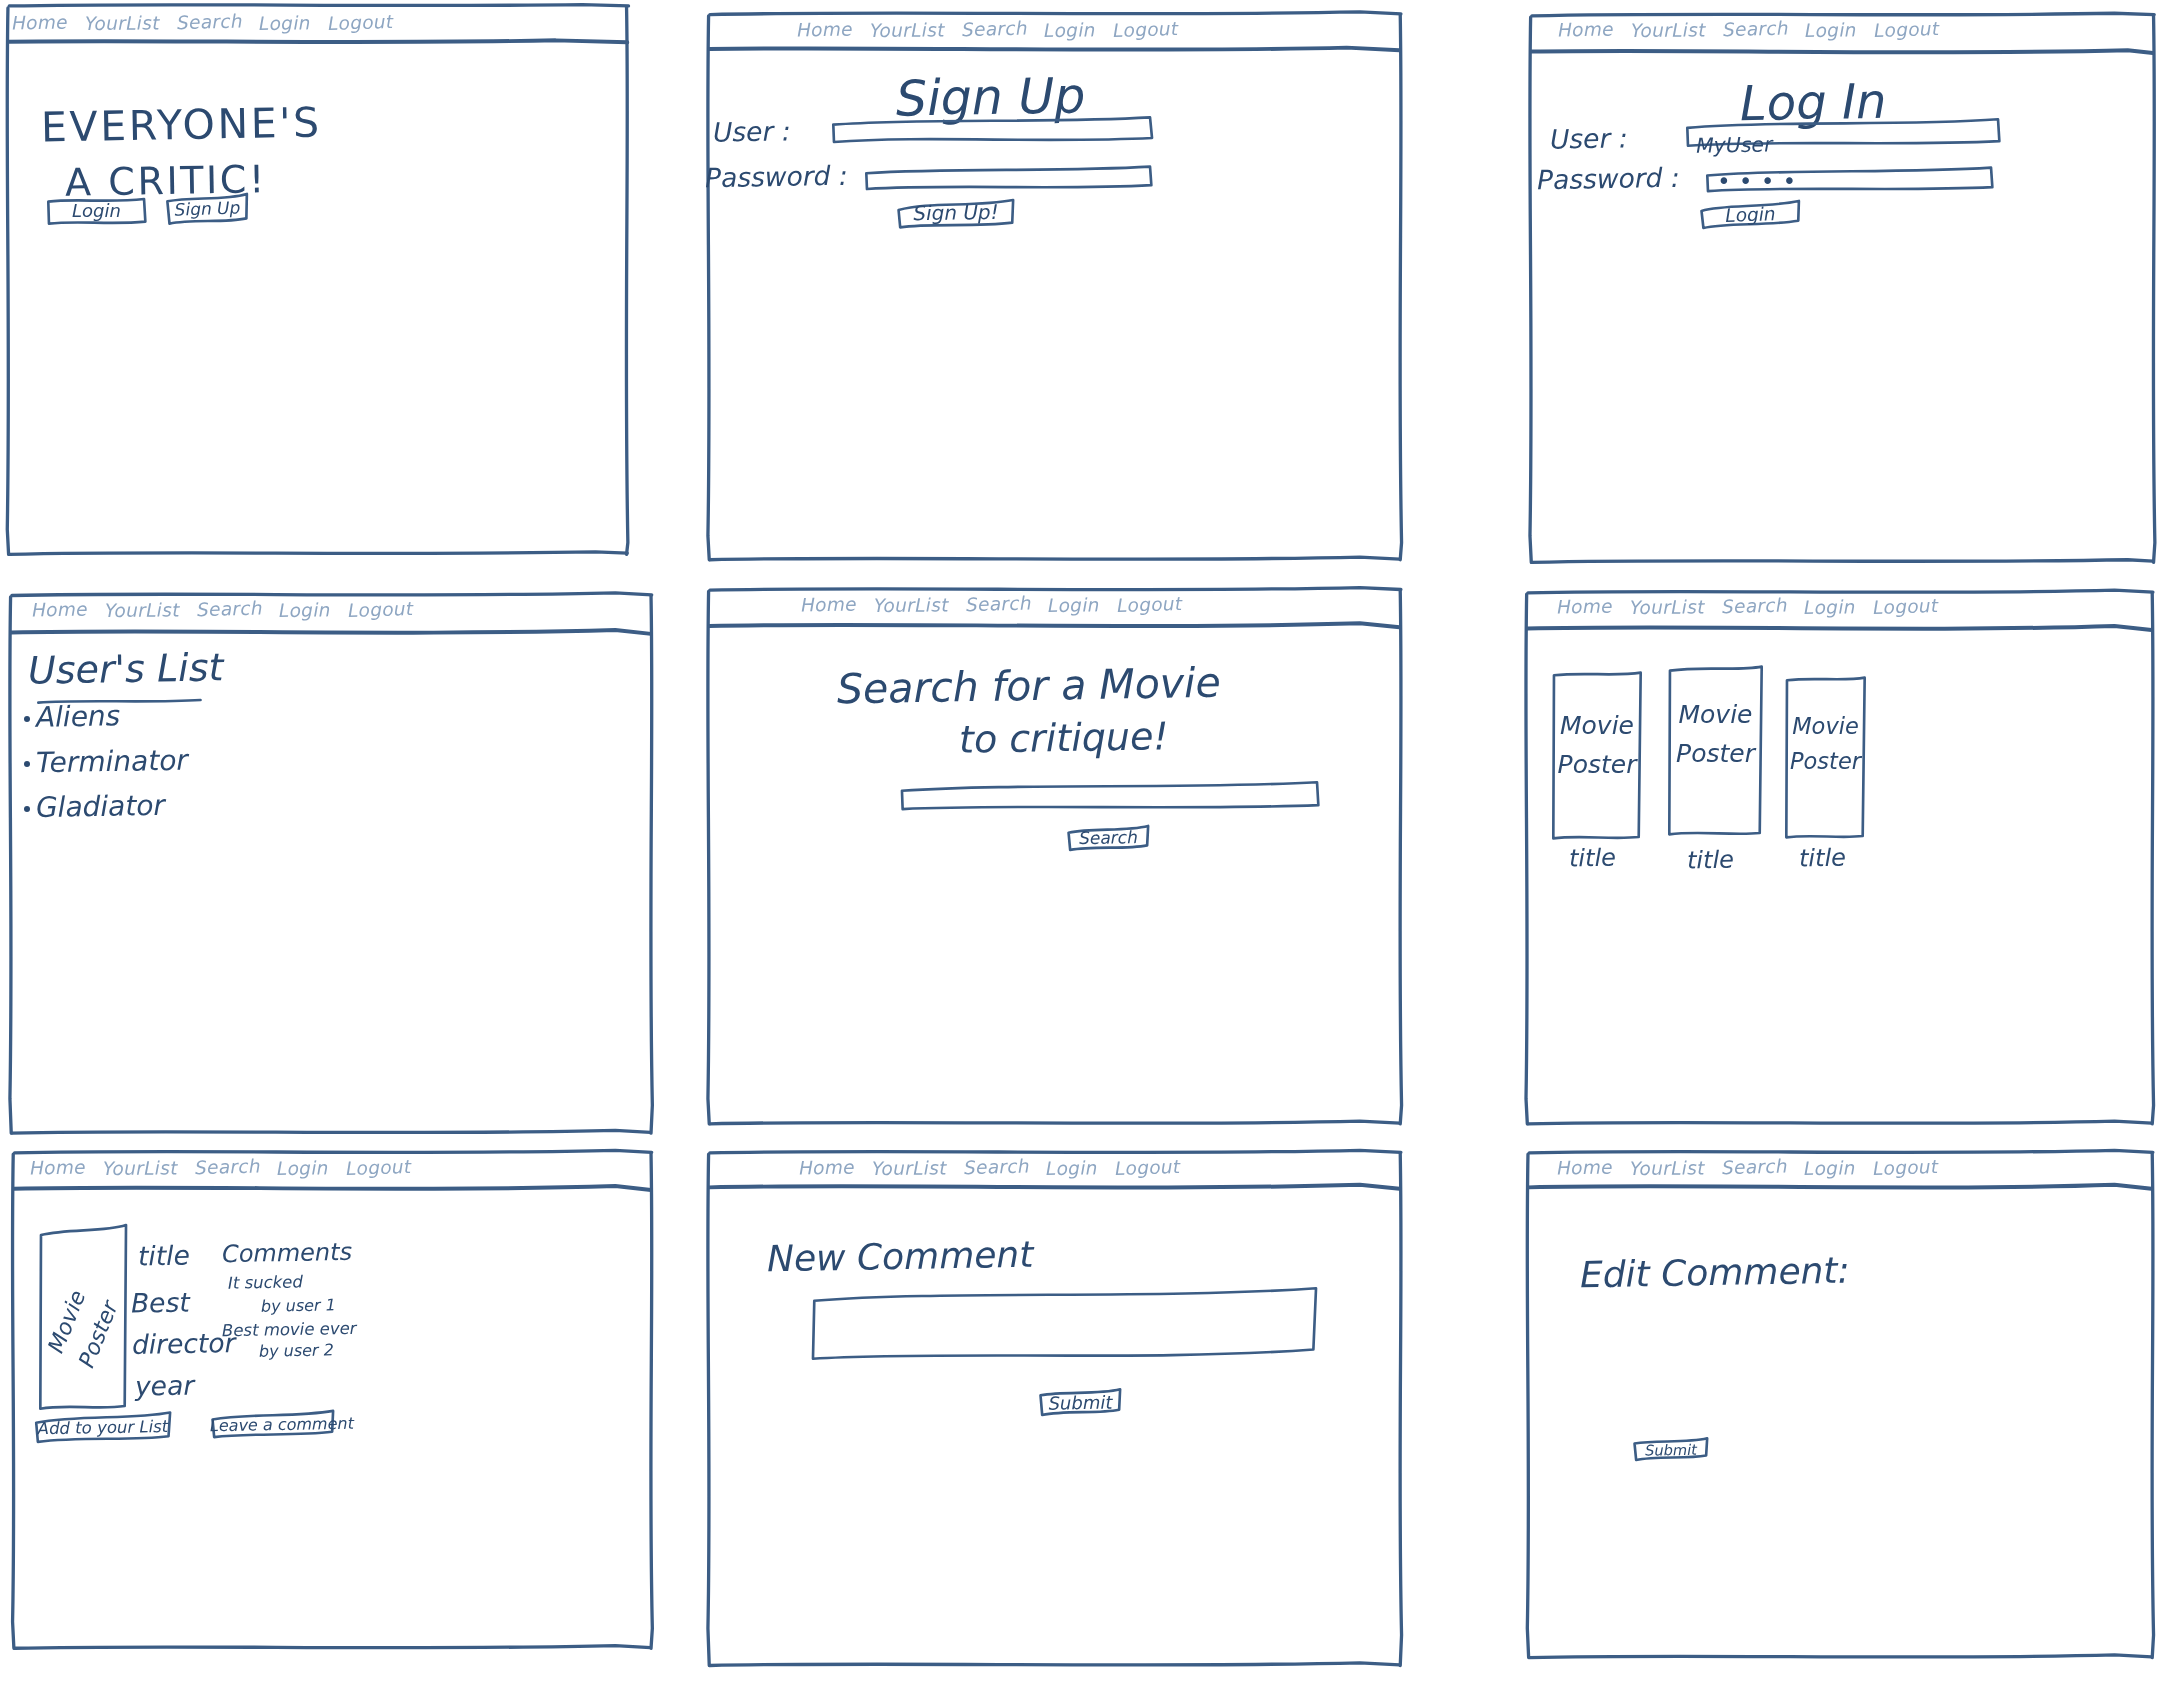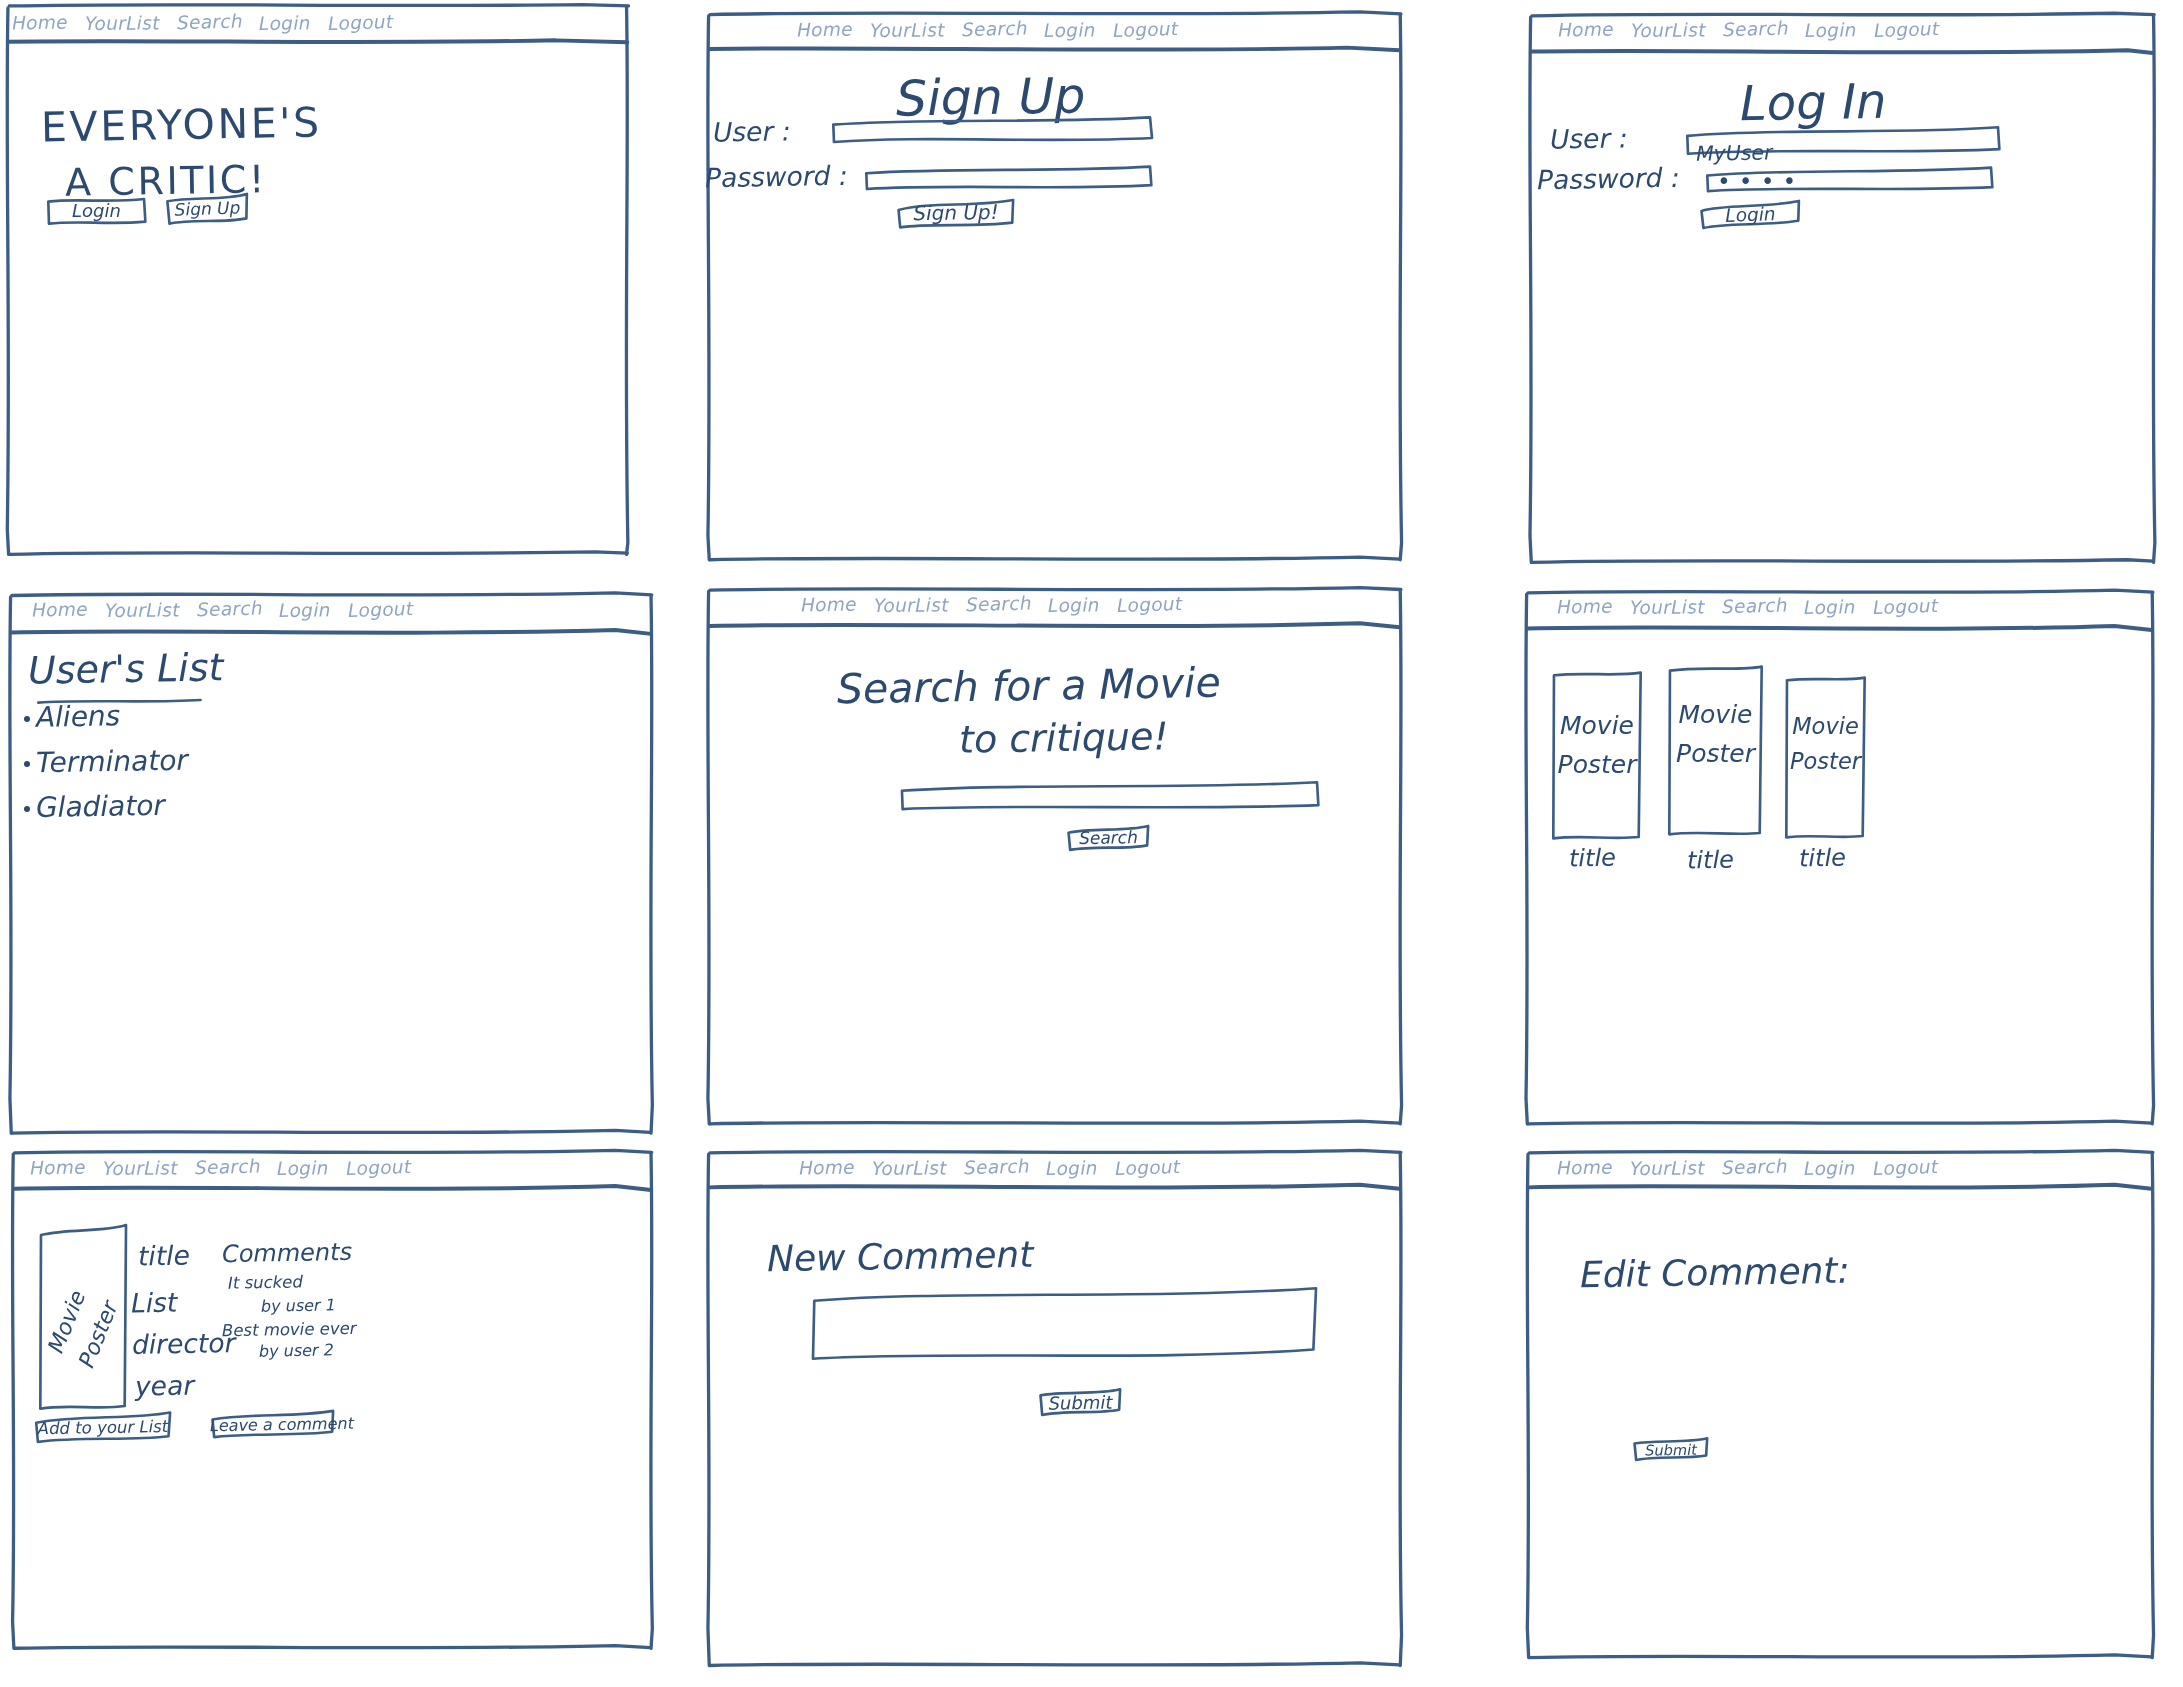--- a/index.html
+++ b/index.html
@@ -294,21 +294,21 @@
         <span>Home</span>
         <span>YourList</span>
         <span>Search</span>
         <span>Login</span>
         <span>Logout</span>
       </div>
 
       <div class="hero-title rot-n1" style="left:261px; top:74px; font-size:48px; font-style:italic;">Log In</div>
 
       <div class="flabel rot-n1" style="left:71px; top:123px;">User :</div>
-      <div class="fieldbox" style="left:205px; top:124px; width:318px; height:33px;">
+      <div class="fieldbox" style="left:205px; top:116px; width:318px; height:33px;">
         <svg viewBox="0 0 480 50" preserveAspectRatio="none">
           <path d="M5,18 C140,6 330,16 474,5 L476,38 C330,46 140,36 6,45 Z" stroke-width="4"></path>
         </svg>
         <div class="fieldvalue rot-n1" style="font-size:20.5px;">MyUser</div>
       </div>
 
       <div class="flabel rot-n1" style="left:58px; top:163px;">Password :</div>
       <div class="fieldbox" style="left:225px; top:165px; width:291px; height:30px;">
         <svg viewBox="0 0 440 46" preserveAspectRatio="none">
           <path d="M5,16 C130,6 300,13 434,4 L436,34 C300,41 130,32 6,40 Z" stroke-width="4"></path>
@@ -460,21 +460,21 @@
       </div>
 
       <div class="posterbox" style="left:37px; top:78px; width:93px; height:189px;">
         <svg viewBox="0 0 140 285" preserveAspectRatio="none">
           <path d="M6,18 C48,8 100,14 134,3 L132,276 C95,282 46,273 5,280 Z" stroke-width="4"></path>
         </svg>
         <div class="postertext rot-v" style="left:-14.6px; right:-14.6px; top:71px; font-size:22px;">Movie Poster</div>
       </div>
 
       <div class="metafield rot-n1" style="left:138px; top:95px;">title</div>
-      <div class="metafield rot-n1" style="left:131px; top:142px;">List</div>
+      <div class="metafield rot-n1" style="left:131px; top:142px;">Best</div>
       <div class="metafield rot-n1" style="left:132px; top:183px;">director</div>
       <div class="metafield rot-n1" style="left:135px; top:225px;">year</div>
 
       <div class="cmt-head rot-n1" style="left:222px; top:94px;">Comments</div>
       <div class="cmt-body rot-n1" style="left:228px; top:128px;">It sucked</div>
       <div class="cmt-author rot-n1" style="left:261px; top:151px;">by user 1</div>
       <div class="cmt-body rot-n1" style="left:222px; top:175px;">Best movie ever</div>
       <div class="cmt-author rot-n1" style="left:259px; top:196px;">by user 2</div>
 
       <div class="btnbox rot-n1" style="left:33px; top:266px; width:140px; height:33px;">

